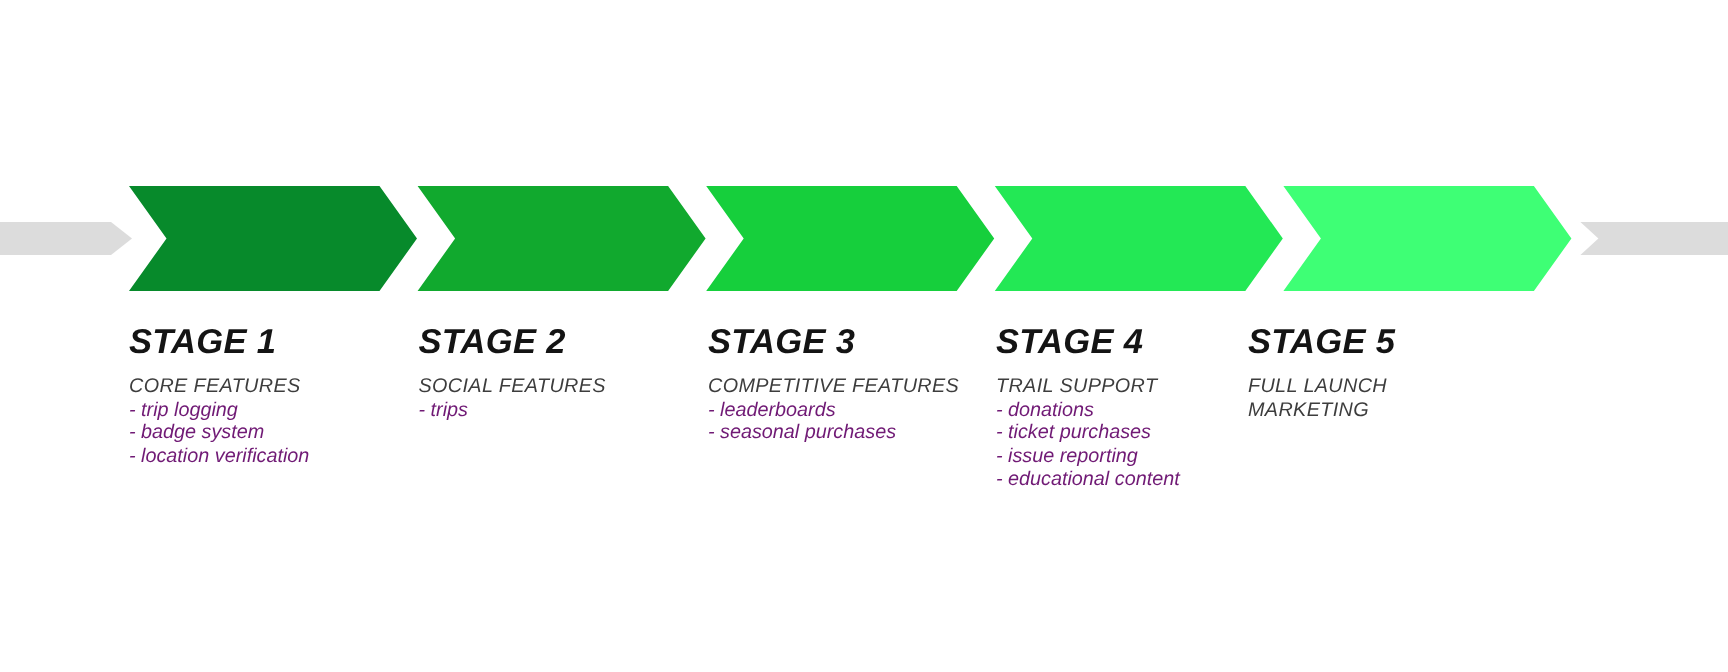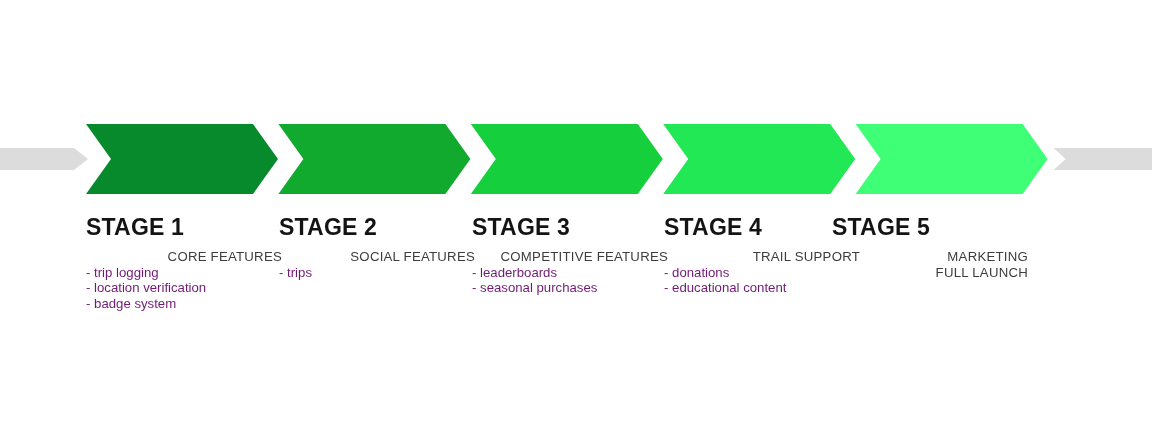--- a/index.html
+++ b/index.html
@@ -15,20 +15,21 @@
     font-family: "Liberation Sans", sans-serif;
     -webkit-font-smoothing: antialiased;
   }
 
   #roadmap {
     position: absolute;
     left: 0;
     top: 0;
     width: 928px;
     height: 448px;
+    font-style: italic;
   }
 
   
   .arrow-band {
     position: absolute;
     left: 0;
     top: 124px;
     width: 1152px;
     height: 70px;
   }
@@ -60,21 +61,20 @@
     margin: 0 0 9px 0;
     white-space: nowrap;
   }
   .stage-category {
     font-size: 13.2px;
     color: #3d3d3d;
     letter-spacing: 0.25px;
     line-height: 15.6px;
     margin: 0;
     white-space: nowrap;
-    text-align: right;
   }
   .stage-items {
     list-style: none;
     margin: 0;
     padding: 0;
   }
   .stage-items li {
     font-size: 13.2px;
     color: #701a75;
     line-height: 15.6px;
@@ -101,22 +101,22 @@
         </g>
     </svg>
   </div>
 
   <div class="stage-labels">
     <div class="stage-col" style="left:86px;">
       <div class="stage-title">STAGE 1</div>
       <div class="stage-category">CORE FEATURES</div>
       <ul class="stage-items">
         <li>- trip logging</li>
+        <li>- badge system</li>
         <li>- location verification</li>
-        <li>- badge system</li>
       </ul>
     </div>
 
     <div class="stage-col" style="left:279px;">
       <div class="stage-title">STAGE 2</div>
       <div class="stage-category">SOCIAL FEATURES</div>
       <ul class="stage-items">
         <li>- trips</li>
       </ul>
     </div>
@@ -128,24 +128,26 @@
         <li>- leaderboards</li>
         <li>- seasonal purchases</li>
       </ul>
     </div>
 
     <div class="stage-col" style="left:664px;">
       <div class="stage-title">STAGE 4</div>
       <div class="stage-category">TRAIL SUPPORT</div>
       <ul class="stage-items">
         <li>- donations</li>
+        <li>- ticket purchases</li>
+        <li>- issue reporting</li>
         <li>- educational content</li>
       </ul>
     </div>
 
     <div class="stage-col" style="left:832px;">
       <div class="stage-title">STAGE 5</div>
+      <div class="stage-category">FULL LAUNCH</div>
       <div class="stage-category">MARKETING</div>
-      <div class="stage-category">FULL LAUNCH</div>
     </div>
   </div>
 
 </div>
 
 </body></html>

